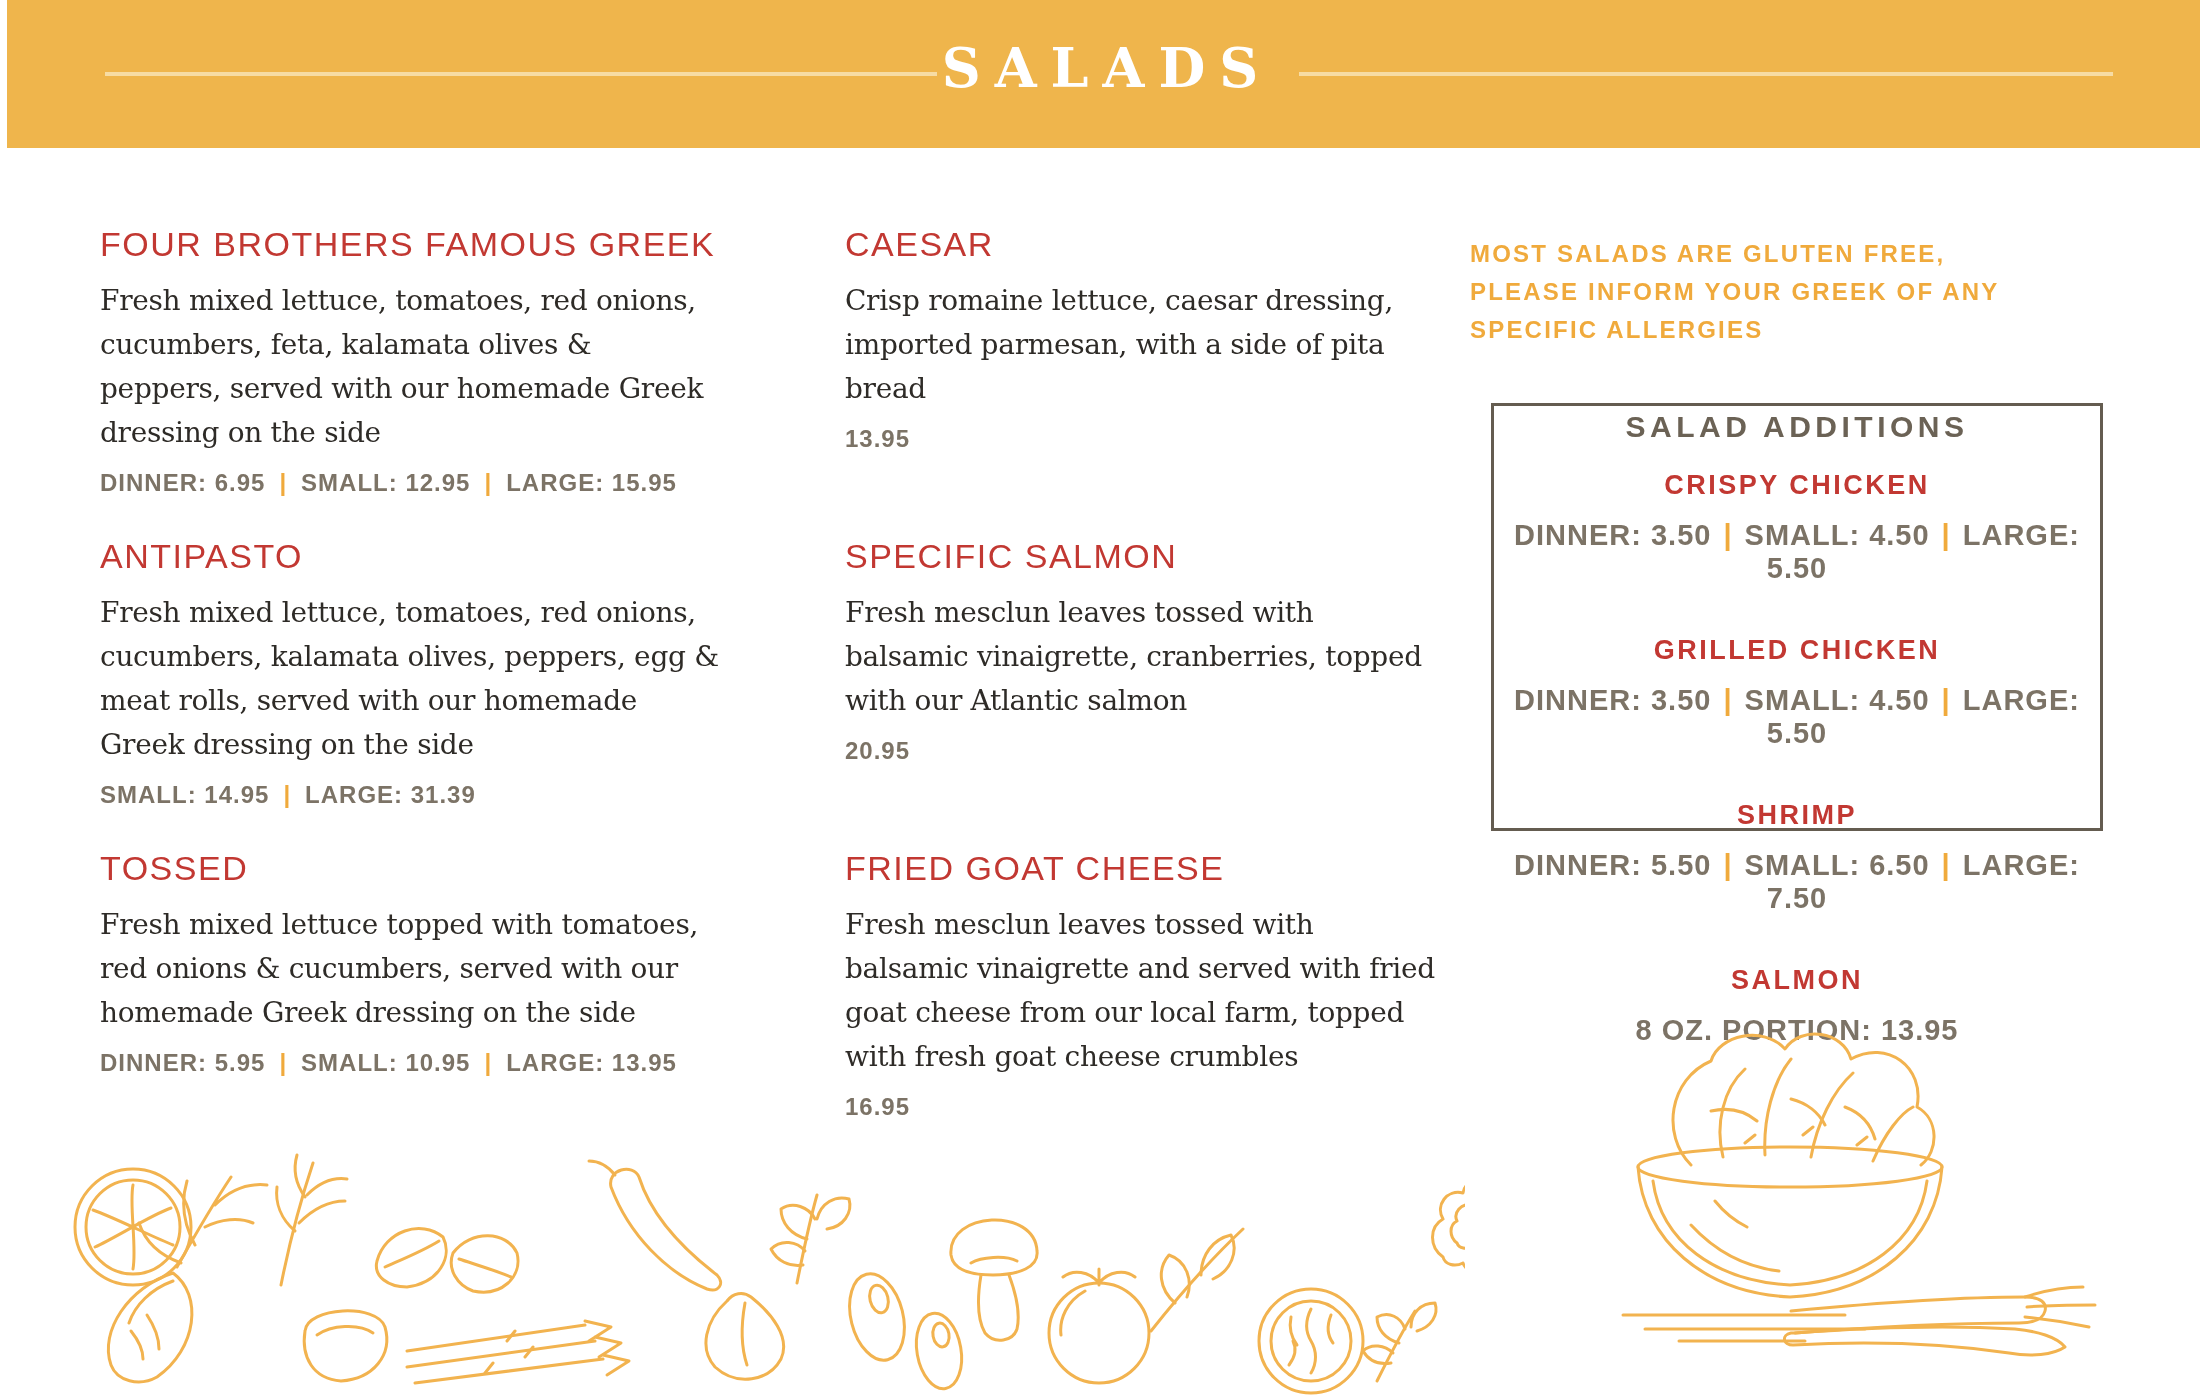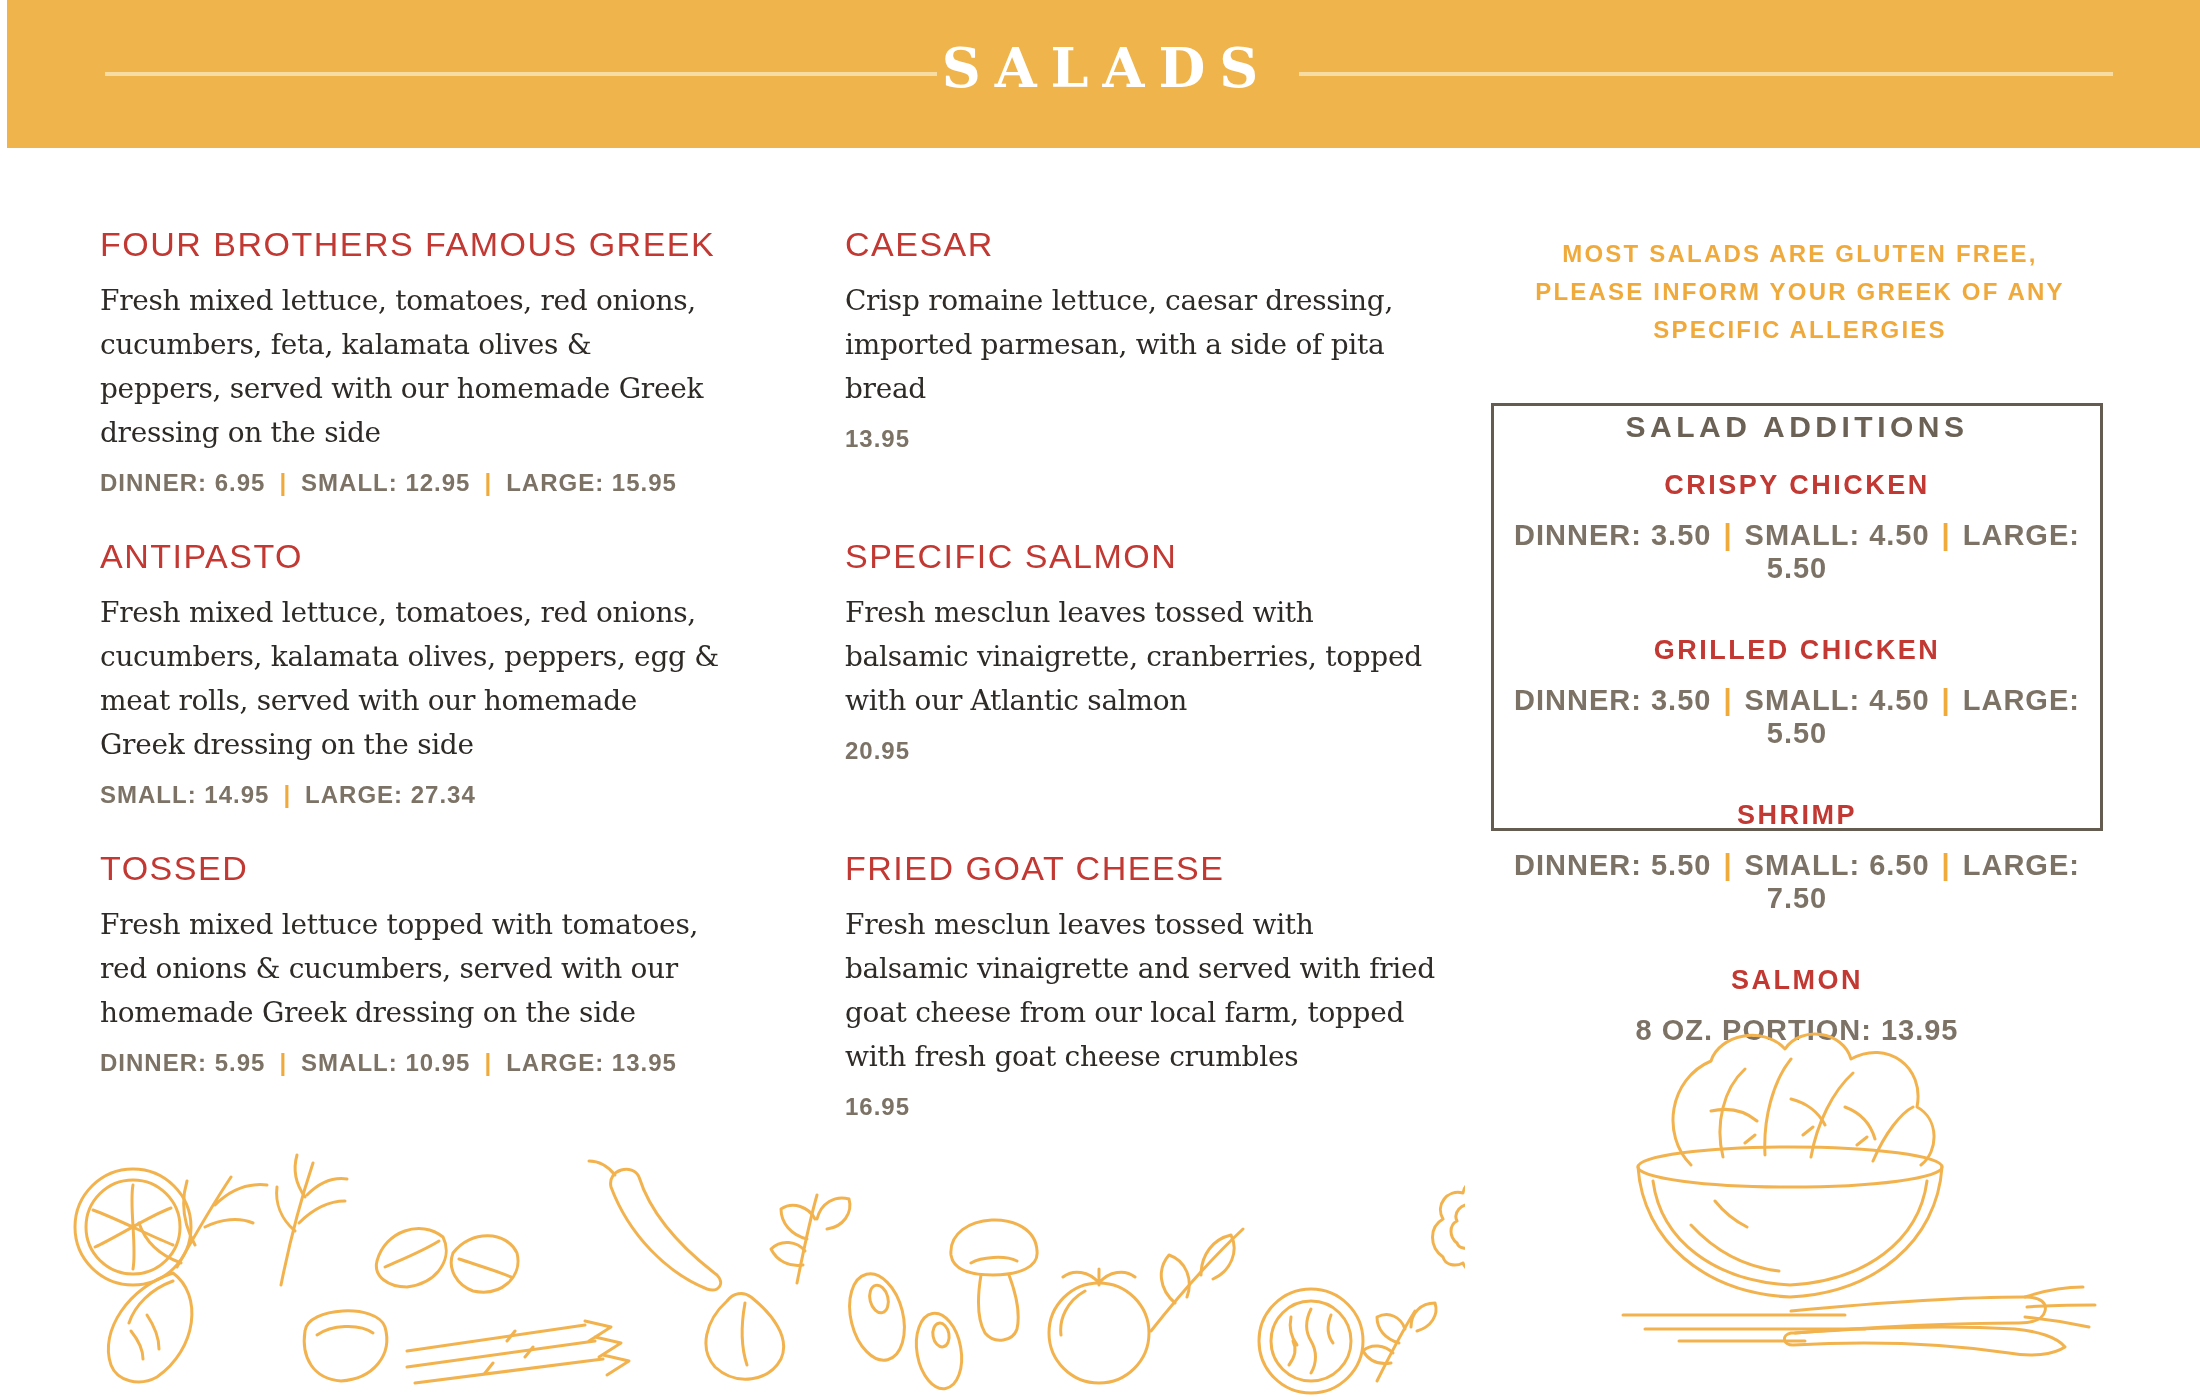--- a/index.html
+++ b/index.html
@@ -33,21 +33,21 @@
   }
   .item-desc{
     margin:0 0 14px 0;font-family:"DejaVu Serif", serif;font-size:28px;line-height:44px;
     color:var(--body-text);width:620px;letter-spacing:-0.3px;
   }
   .col-mid .item-desc{width:590px;}
   .price-line{font-size:24px;font-weight:bold;letter-spacing:1px;color:var(--price-taupe);}
   .sep{color:var(--gold);margin:0 14px;font-weight:bold;}
   
   .note{
-    position:absolute;left:1470px;top:235px;width:660px;text-align:center;
+    position:absolute;left:1470px;top:235px;width:660px;text-align:left;
     color:var(--gold);font-weight:bold;font-size:24px;line-height:38px;letter-spacing:2.2px;
   }
   .additions-box{
     position:absolute;left:1491px;top:403px;width:612px;height:428px;
     border:3px solid var(--box-border);box-sizing:border-box;text-align:center;
   }
   .additions-title{
     position:absolute;top:-21px;left:50%;transform:translateX(-50%);
     background:#ffffff;padding:0 24px;white-space:nowrap;
     color:#6B6255;font-size:30px;font-weight:bold;letter-spacing:4.5px;
@@ -85,21 +85,21 @@
     <p class="item-desc">Fresh mixed lettuce, tomatoes, red onions, cucumbers, feta, kalamata olives &amp; peppers, served with our homemade Greek dressing on the side</p>
     <div class="price-line">
       <span>DINNER: 6.95</span><span class="sep">|</span><span>SMALL: 12.95</span><span class="sep">|</span><span>LARGE: 15.95</span>
     </div>
   </article>
 
   <article class="menu-item">
     <h3 class="item-name">ANTIPASTO</h3>
     <p class="item-desc">Fresh mixed lettuce, tomatoes, red onions, cucumbers, kalamata olives, peppers, egg &amp; meat rolls, served with our homemade Greek dressing on the side</p>
     <div class="price-line">
-      <span>SMALL: 14.95</span><span class="sep">|</span><span>LARGE: 27.34</span>
+      <span>SMALL: 14.95</span><span class="sep">|</span><span>LARGE: 31.39</span>
     </div>
   </article>
 
   <article class="menu-item last">
     <h3 class="item-name">TOSSED</h3>
     <p class="item-desc">Fresh mixed lettuce topped with tomatoes, red onions &amp; cucumbers, served with our homemade Greek dressing on the side</p>
     <div class="price-line">
       <span>DINNER: 5.95</span><span class="sep">|</span><span>SMALL: 10.95</span><span class="sep">|</span><span>LARGE: 13.95</span>
     </div>
   </article>

